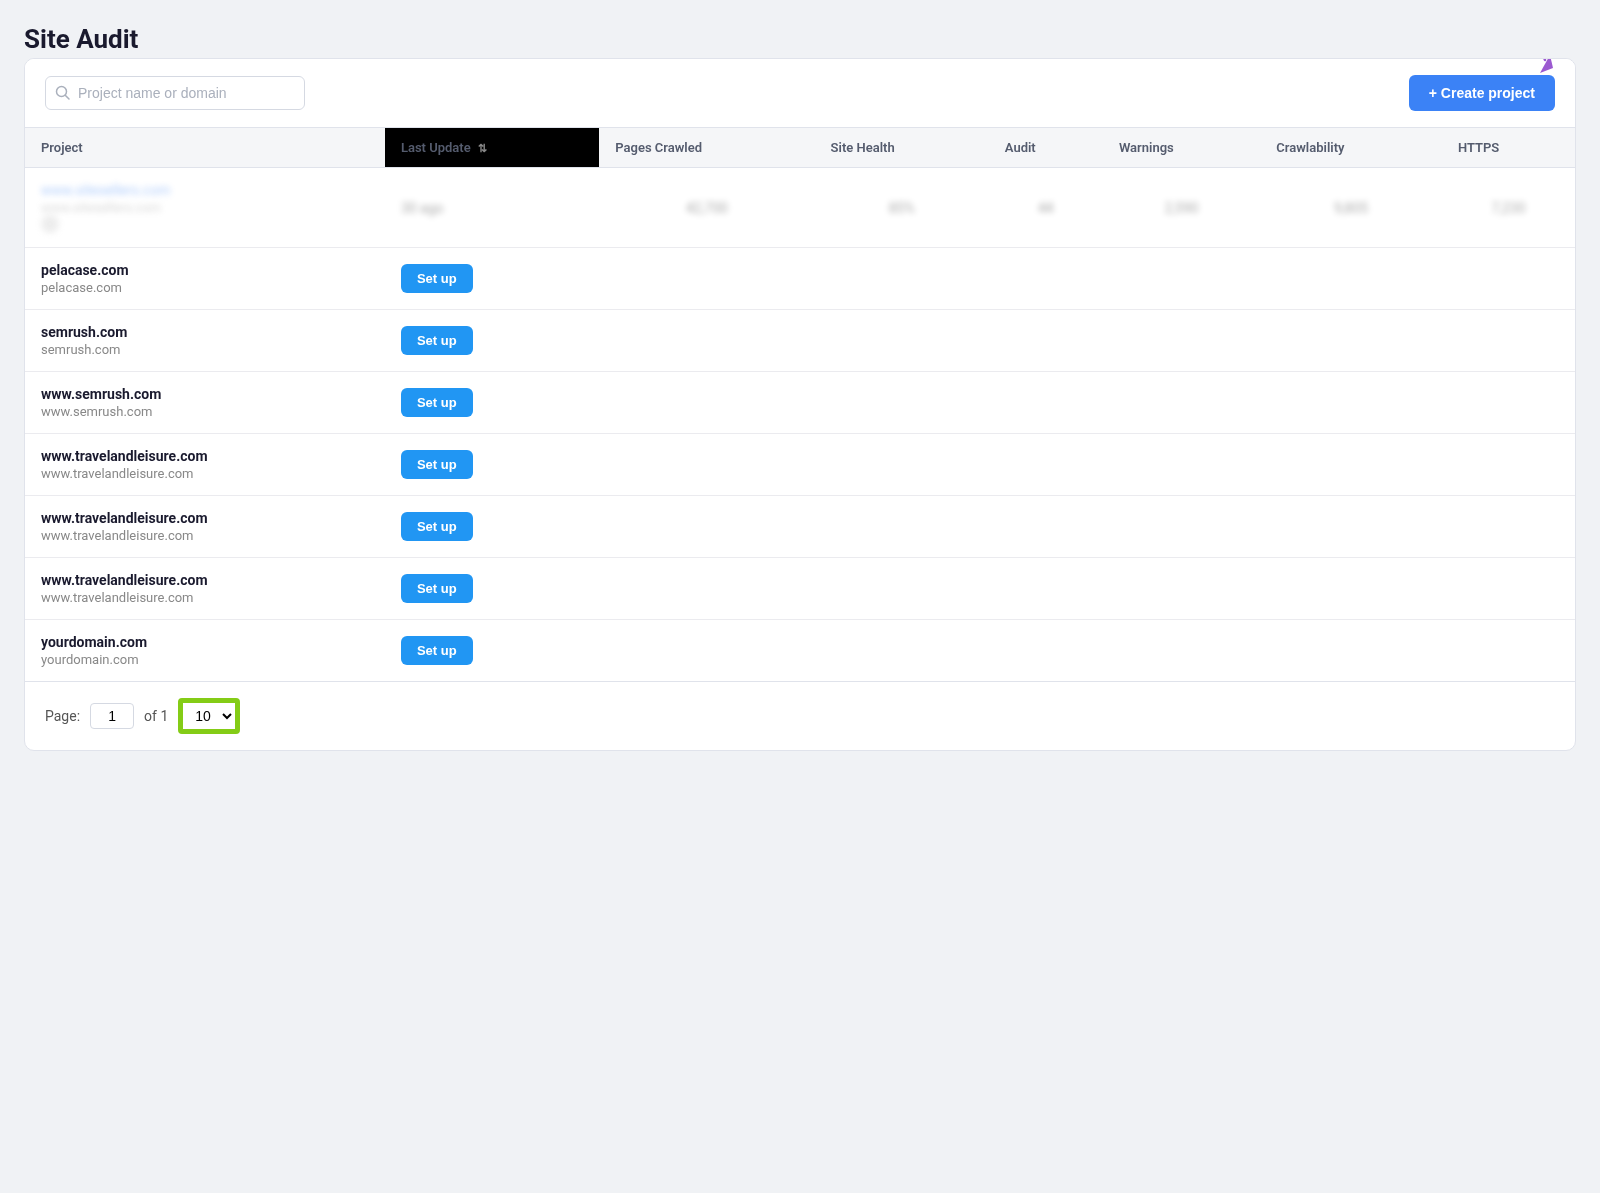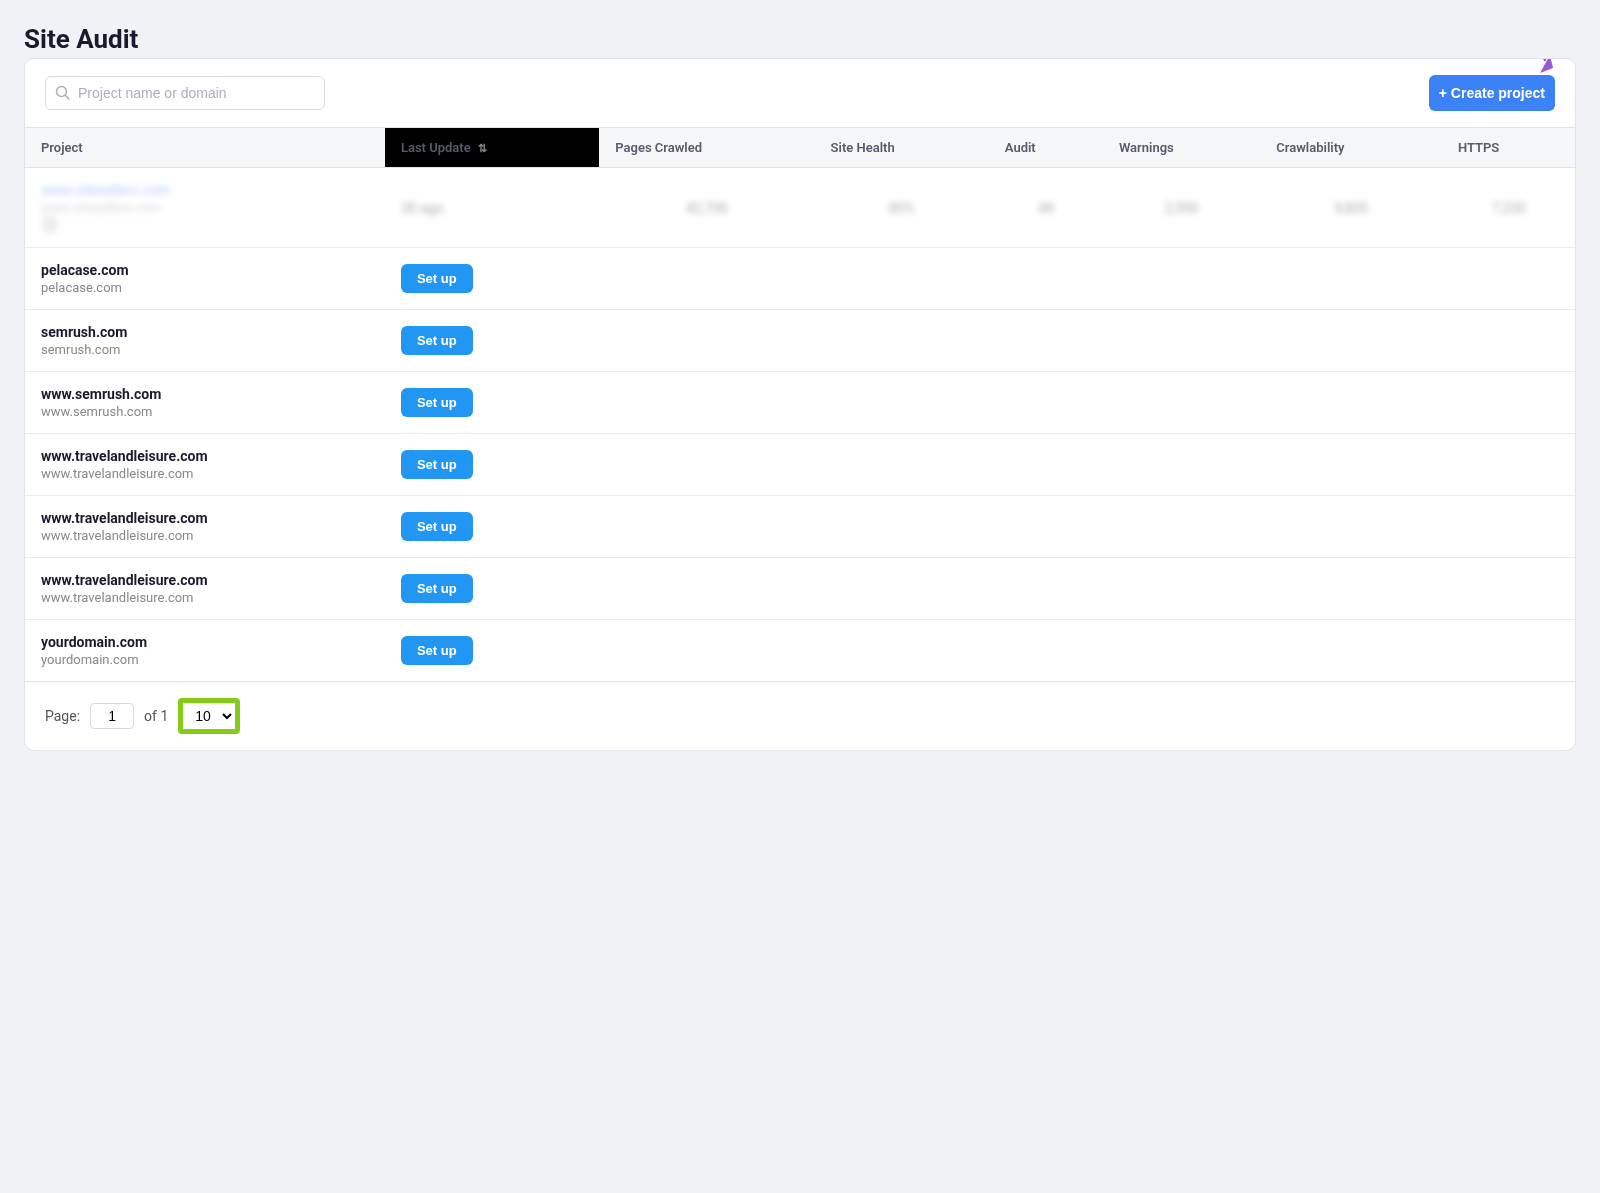--- a/index.html
+++ b/index.html
@@ -38,31 +38,31 @@
       position: absolute;
       left: 10px;
       color: #aab0bc;
     }
     .search-input {
       border: 1px solid #d5d9e2;
       border-radius: 6px;
       padding: 8px 12px 8px 32px;
       font-size: 14px;
       color: #555;
-      width: 280px;
+      width: 260px;
       outline: none;
       background: #fff;
     }
     .search-input::placeholder { color: #aab0bc; }
     .create-project-btn {
       background: #3b82f6;
       color: #fff;
       border: none;
       border-radius: 6px;
-      padding: 10px 10px;
+      padding: 10px 20px;
       font-size: 14px;
       font-weight: 600;
       cursor: pointer;
       display: flex;
       align-items: center;
       gap: 6px;
       position: relative;
     }
     .toolbar-right {
       position: relative;

